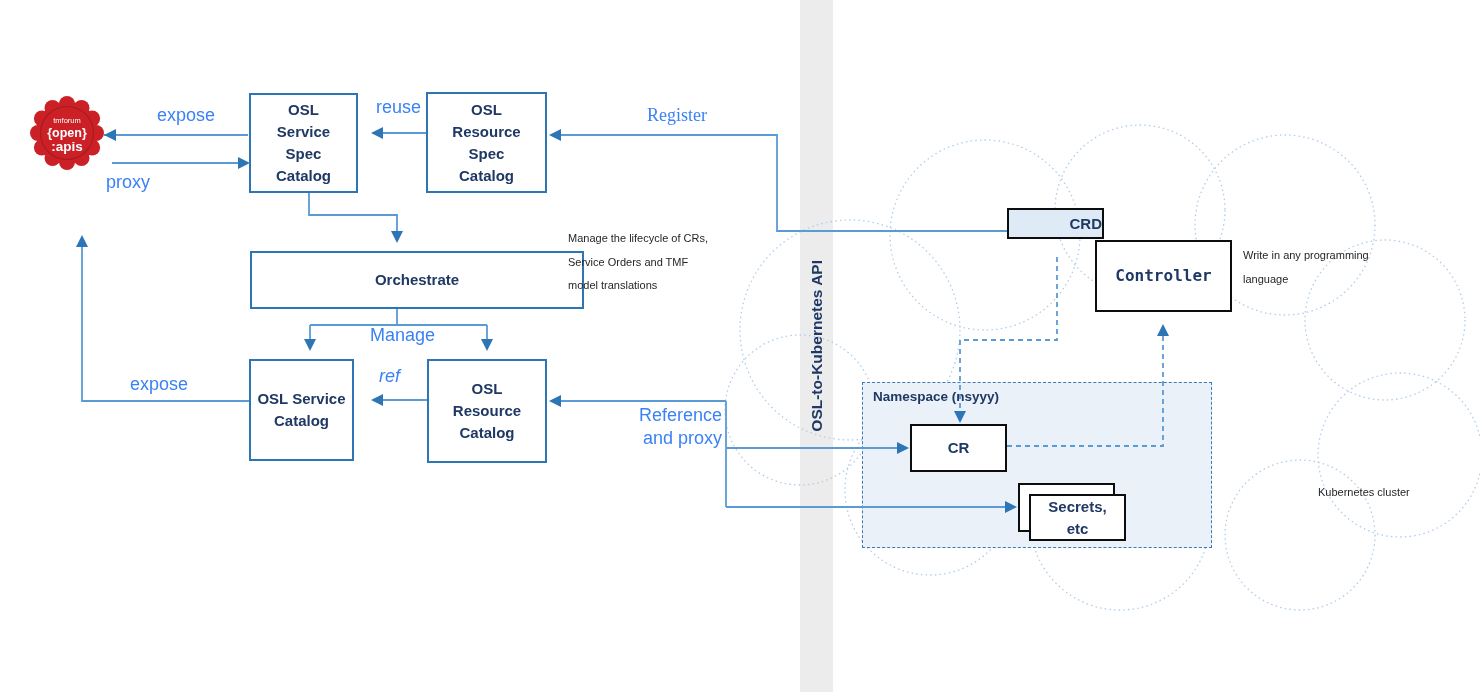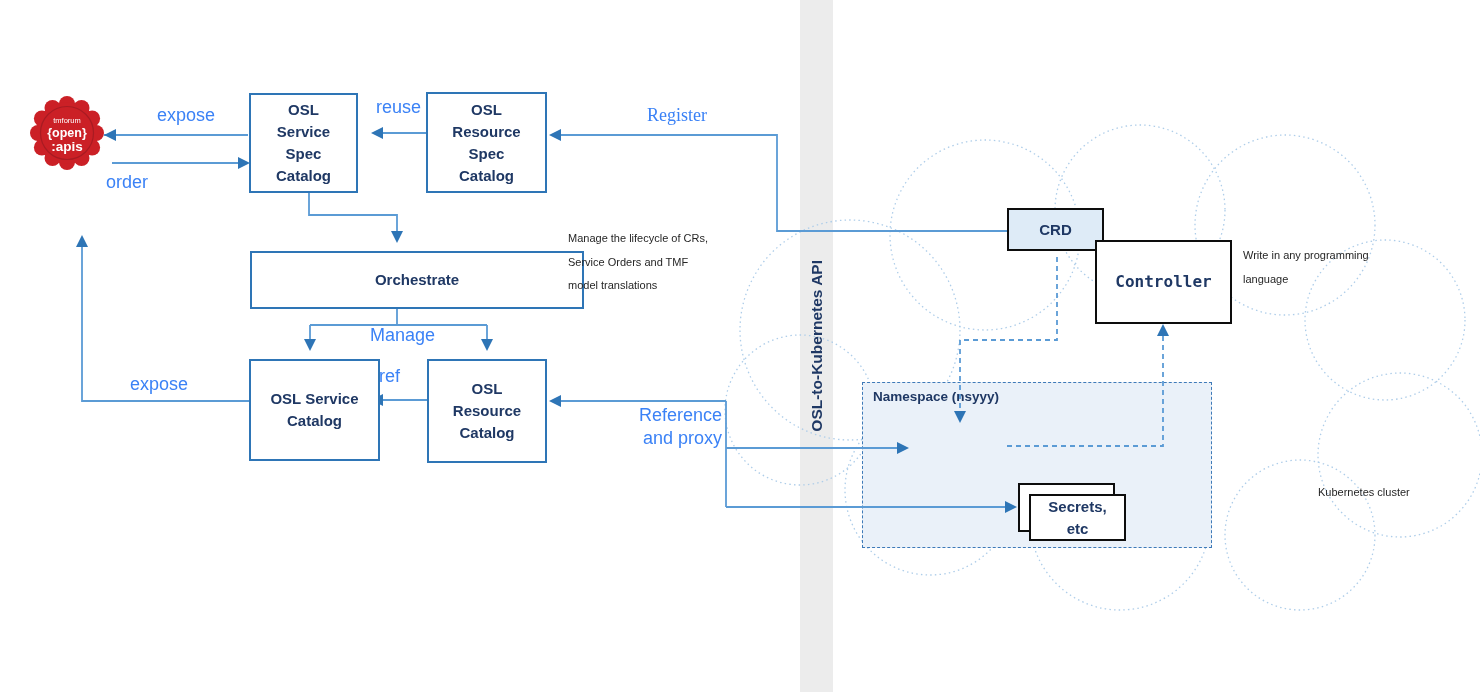--- a/index.html
+++ b/index.html
@@ -14,37 +14,37 @@
   #namespace-label{position:absolute;left:10px;top:6px;font-size:13.5px;font-weight:bold;color:#1F3864;}
   
   .node{position:absolute;display:flex;align-items:center;justify-content:center;text-align:center;
         box-sizing:border-box;background:#fff;z-index:4;color:#1F3864;font-weight:bold;
         font-size:15px;line-height:22px;}
   .blue-border{border:2px solid #2E75B6;margin-top:8px;}
   .black-border{border:2.5px solid #0D0D0D;}
   #n-service-spec{left:249px;top:85px;width:109px;height:100px;padding:0 10px;}
   #n-resource-spec{left:426px;top:84px;width:121px;height:101px;padding:0 13px;}
   #n-orchestrate{left:250px;top:243px;width:334px;height:58px;}
-  #n-service-catalog{left:249px;top:351px;width:131px;height:102px;padding:0 2px;}
+  #n-service-catalog{left:249px;top:351px;width:105px;height:102px;padding:0 2px;}
   #n-resource-catalog{left:427px;top:351px;width:120px;height:104px;padding:0 13px;}
-  #n-crd{left:1007px;top:208px;width:97px;height:43px;background:#DEEBF7;z-index:5;}
-  #n-controller{left:1095px;top:240px;width:137px;height:84px;z-index:6;
+  #n-crd{left:1007px;top:208px;width:97px;height:31px;background:#DEEBF7;z-index:5;justify-content:flex-end;}
+  #n-controller{left:1095px;top:240px;width:137px;height:72px;z-index:6;
       font-family:"DejaVu Sans Mono","Liberation Mono",monospace;font-size:16px;}
   #n-cr{left:910px;top:424px;width:97px;height:48px;z-index:5;}
   #n-secrets-back{left:1018px;top:483px;width:97px;height:49px;z-index:5;}
   #n-secrets-front{left:1029px;top:494px;width:97px;height:47px;z-index:6;padding:8px 8px;}
   
   .elabel{position:absolute;color:#3b82f6;font-size:18px;z-index:5;}
   .note{position:absolute;color:#262626;font-size:11px;line-height:23.5px;z-index:5;}
   #l-expose-top{left:155px;top:105px;width:62px;text-align:center;}
   #l-order{left:106px;top:172px;}
   #l-reuse{left:376px;top:97px;}
   #l-register{left:640px;top:105px;width:74px;text-align:center;font-family:Liberation Serif, serif;}
   #l-manage{left:370px;top:325px;width:62px;text-align:center;}
-  #l-ref{left:379px;top:366px;}
+  #l-ref{left:379px;top:366px;font-style:italic;}
   #l-expose-bottom{left:130px;top:374px;}
   #l-refproxy{left:630px;top:404px;width:92px;text-align:right;line-height:23px;}
   #note-orchestrate{left:568px;top:227px;width:140px;}
   #note-controller{left:1243px;top:244px;width:132px;}
   #note-cluster{left:1318px;top:481px;width:104px;}
   
   #api-bar-label{position:absolute;left:800px;top:0;width:33px;height:692px;z-index:5;
       display:flex;align-items:center;justify-content:center;}
   #api-bar-label span{writing-mode:vertical-rl;transform:rotate(180deg);
       font-weight:bold;font-size:15.5px;color:#1F3864;white-space:nowrap;}
@@ -159,27 +159,30 @@
   </div>
   <div id="n-resource-catalog" class="node blue-border">
     <span>OSL Resource Catalog</span>
   </div>
   <div id="n-crd" class="node black-border">
     <span>CRD</span>
   </div>
   <div id="n-controller" class="node black-border">
     <span>Controller</span>
   </div>
+  <div id="n-cr" class="node black-border">
+    <span>CR</span>
+  </div>
   <div id="n-secrets-back" class="node black-border"></div>
   <div id="n-secrets-front" class="node black-border">
     <span>Secrets, etc</span>
   </div>
 
   <div id="l-expose-top" class="elabel">expose</div>
-  <div id="l-order" class="elabel">order</div>
+  <div id="l-order" class="elabel">proxy</div>
   <div id="l-reuse" class="elabel">reuse</div>
   <div id="l-register" class="elabel">Register</div>
   <div id="l-manage" class="elabel">Manage</div>
   <div id="l-ref" class="elabel">ref</div>
   <div id="l-expose-bottom" class="elabel">expose</div>
   <div id="l-refproxy" class="elabel">Reference and proxy</div>
 
   <div id="note-orchestrate" class="note">Manage the lifecycle of CRs, Service Orders and TMF model translations</div>
   <div id="note-controller" class="note">Write in any programming language</div>
   <div id="note-cluster" class="note">Kubernetes cluster</div>

